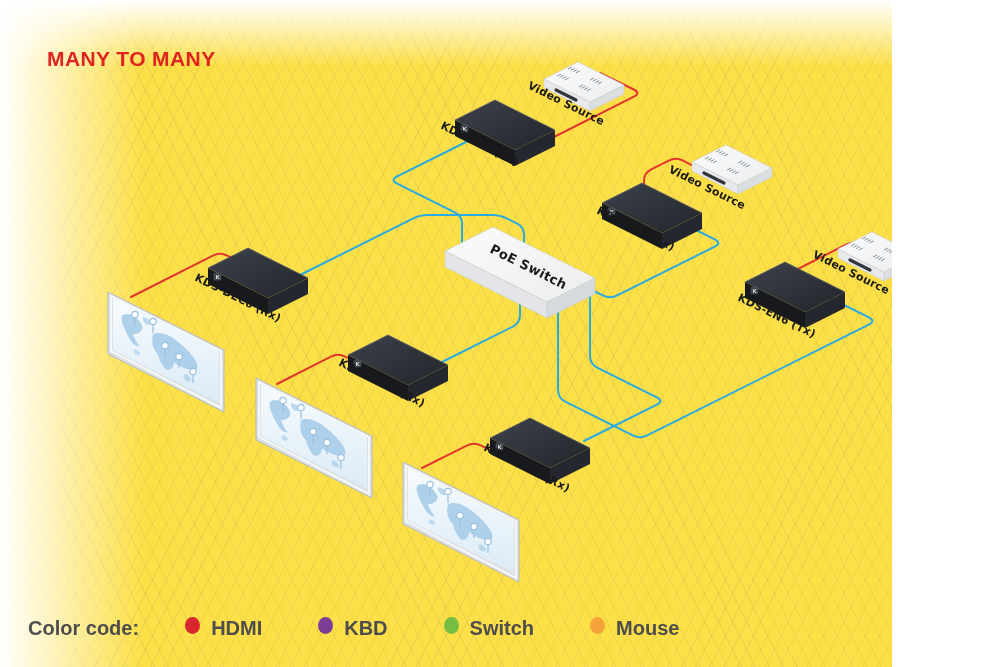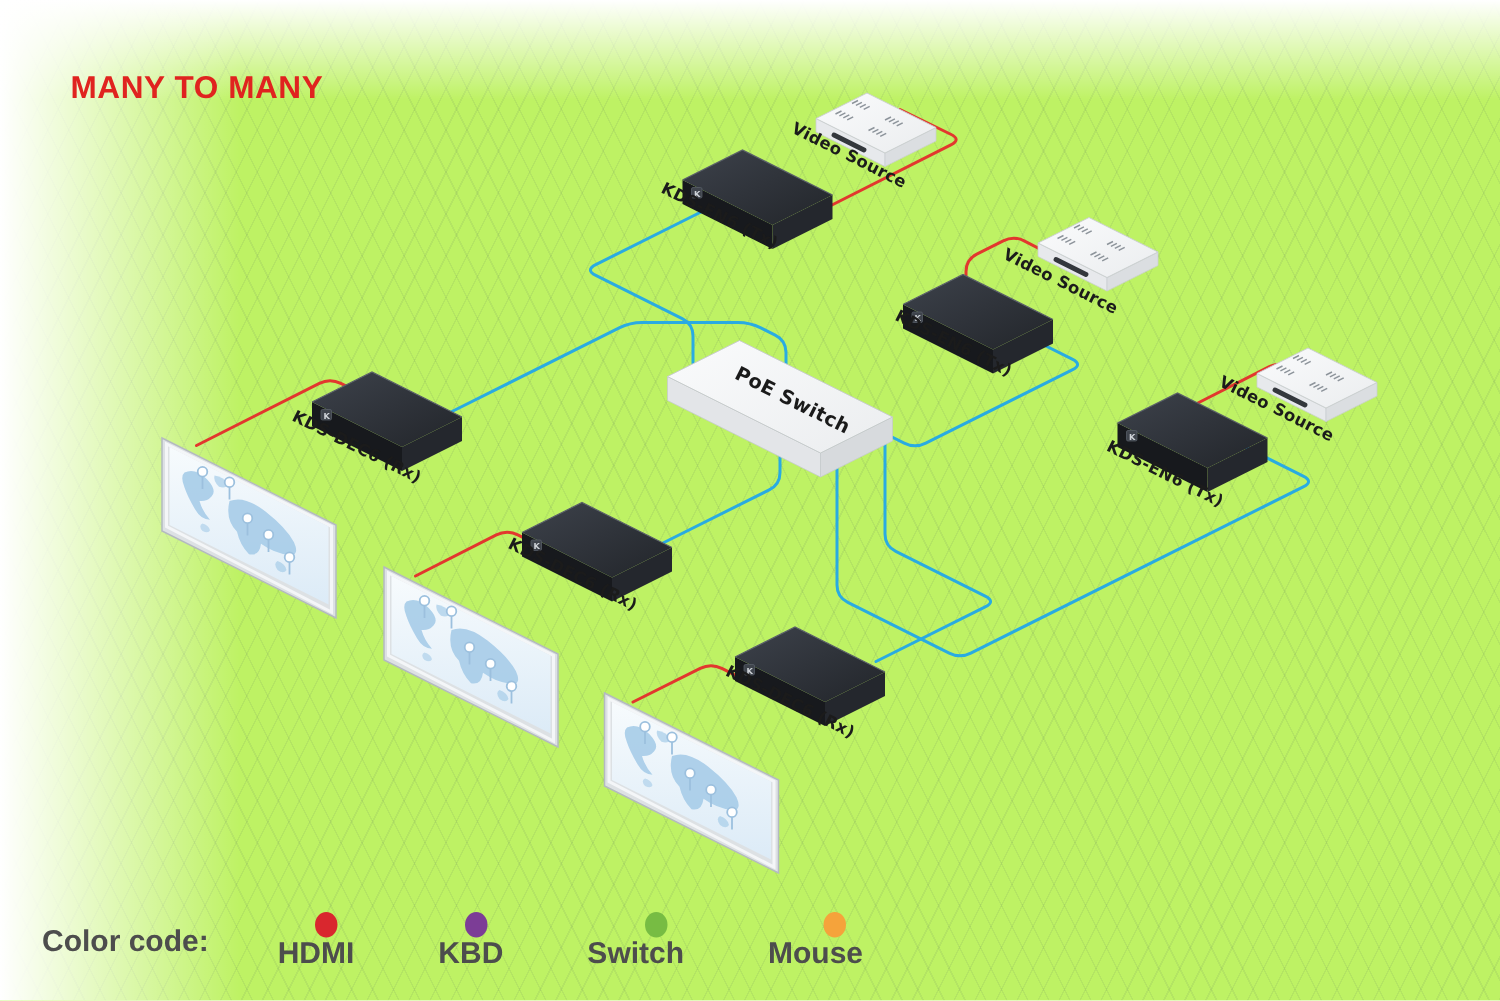--- a/index.html
+++ b/index.html
@@ -1,18 +1,18 @@
 <!DOCTYPE html>
 <html style="--title-red: #e0231f; --line-red: #e2372e; --hdmi: #d9272e; --av-over-ip: #29abe2; --kbd: #7c3d96; --mouse: #77bc43; --audio: #f5a33b;"><head>
 <meta charset="utf-8">
 <style>
   html,body{margin:0;padding:0;background:#fff;}
   .stage{
-    position:relative;width:1000px;height:667px;overflow:hidden;
-    font-family:"Liberation Sans",sans-serif;background:#bef264;
+    position:relative;width:892px;height:667px;overflow:hidden;
+    font-family:"Liberation Sans",sans-serif;background:#fde047;
   }
   .grid{
     position:absolute;inset:0;
     background-image:
       repeating-linear-gradient(63.43deg, rgba(40,55,90,0.07) 0 1px, transparent 1px 12.5px),
       repeating-linear-gradient(-63.43deg, rgba(40,55,90,0.07) 0 1px, transparent 1px 12.5px);
   }
   .fade{
     position:absolute;inset:0;
     background:
@@ -35,21 +35,21 @@
   .switch-label{
     font-family:"DejaVu Sans","Liberation Sans",sans-serif;
     font-size:13px;font-weight:bold;fill:#1a1a1a;letter-spacing:.3px;
   }
   .legend{
     position:absolute;left:0;right:0;top:606px;height:44px;
     display:flex;align-items:center;padding-left:28px;
     color:#4d4d4d;font-size:20px;font-weight:bold;
   }
   .legend-title{margin-right:46px;}
-  .legend-item{display:flex;align-items:flex-end;margin-right:56px;flex-direction:column;}
+  .legend-item{display:flex;align-items:flex-start;margin-right:56px;}
   .dot{width:15px;height:17px;border-radius:50%;margin-right:11px;flex:0 0 auto;}
   .dot-hdmi{background:var(--hdmi,#d9272e);}
   .dot-av{background:var(--av-over-ip,#29abe2);}
   .dot-kbd{background:var(--kbd,#7c3d96);}
   .dot-mouse{background:var(--mouse,#77bc43);}
   .dot-audio{background:var(--audio,#f5a33b);}
 </style>
 </head>
 <body>
 

